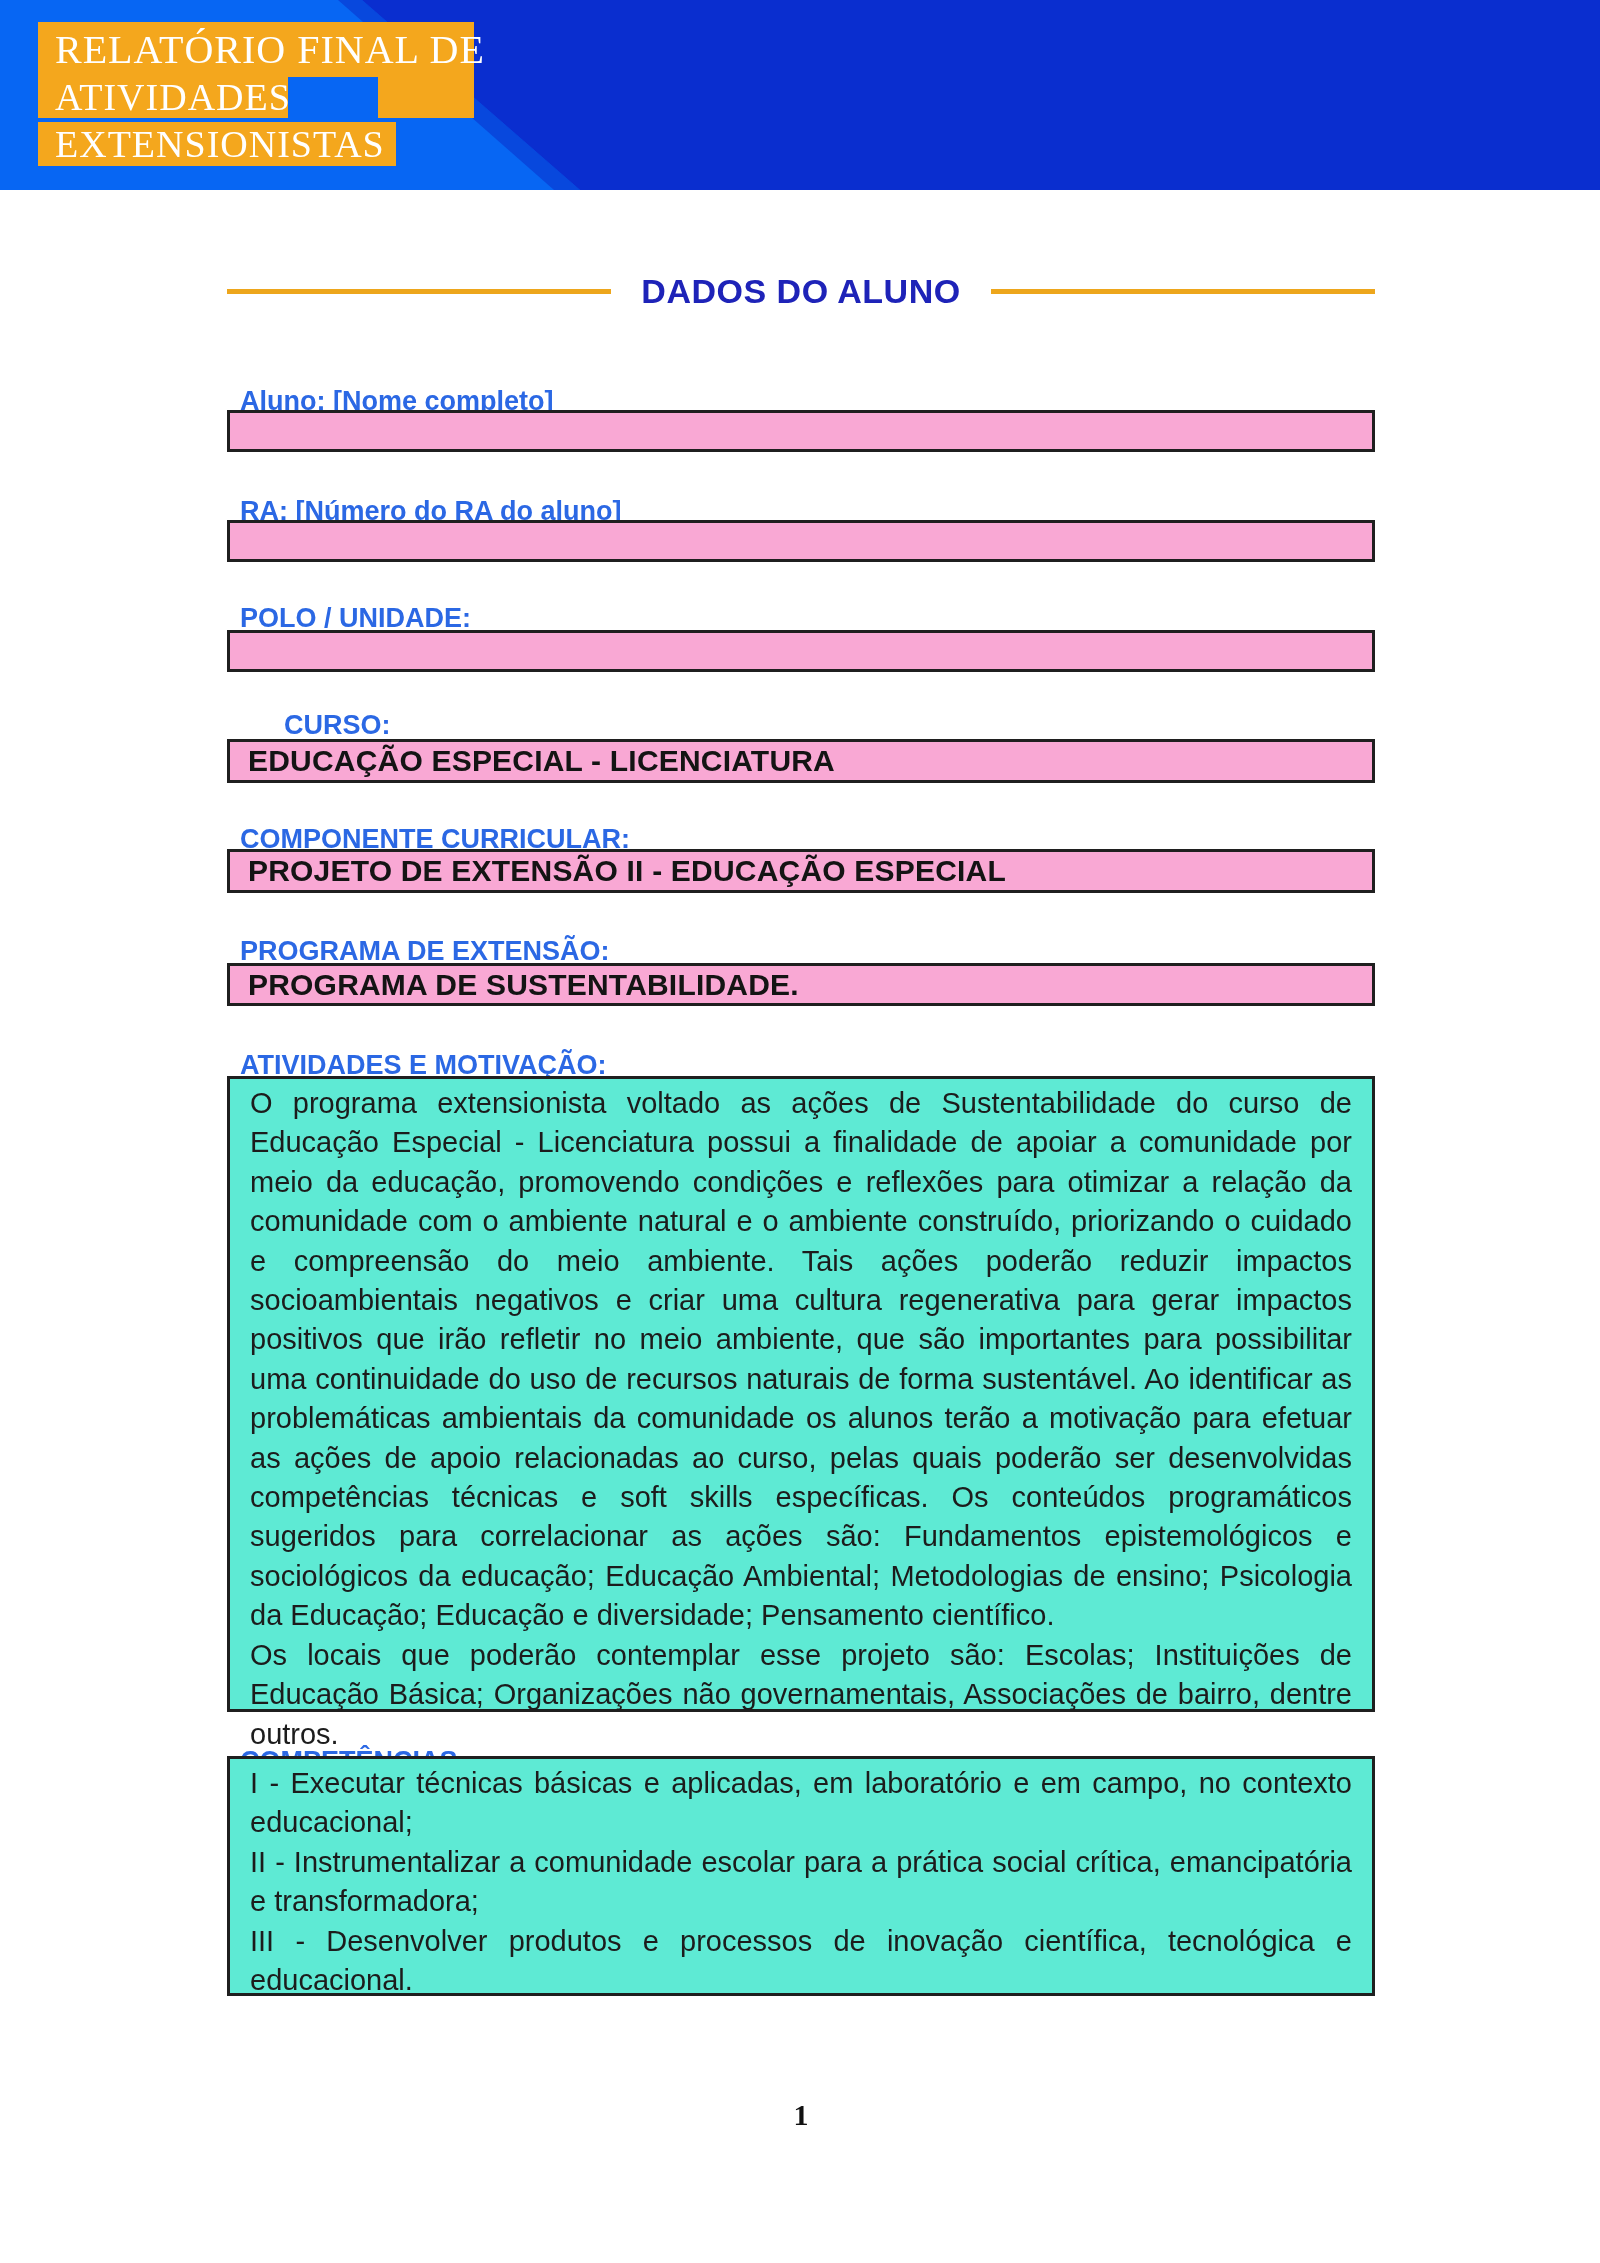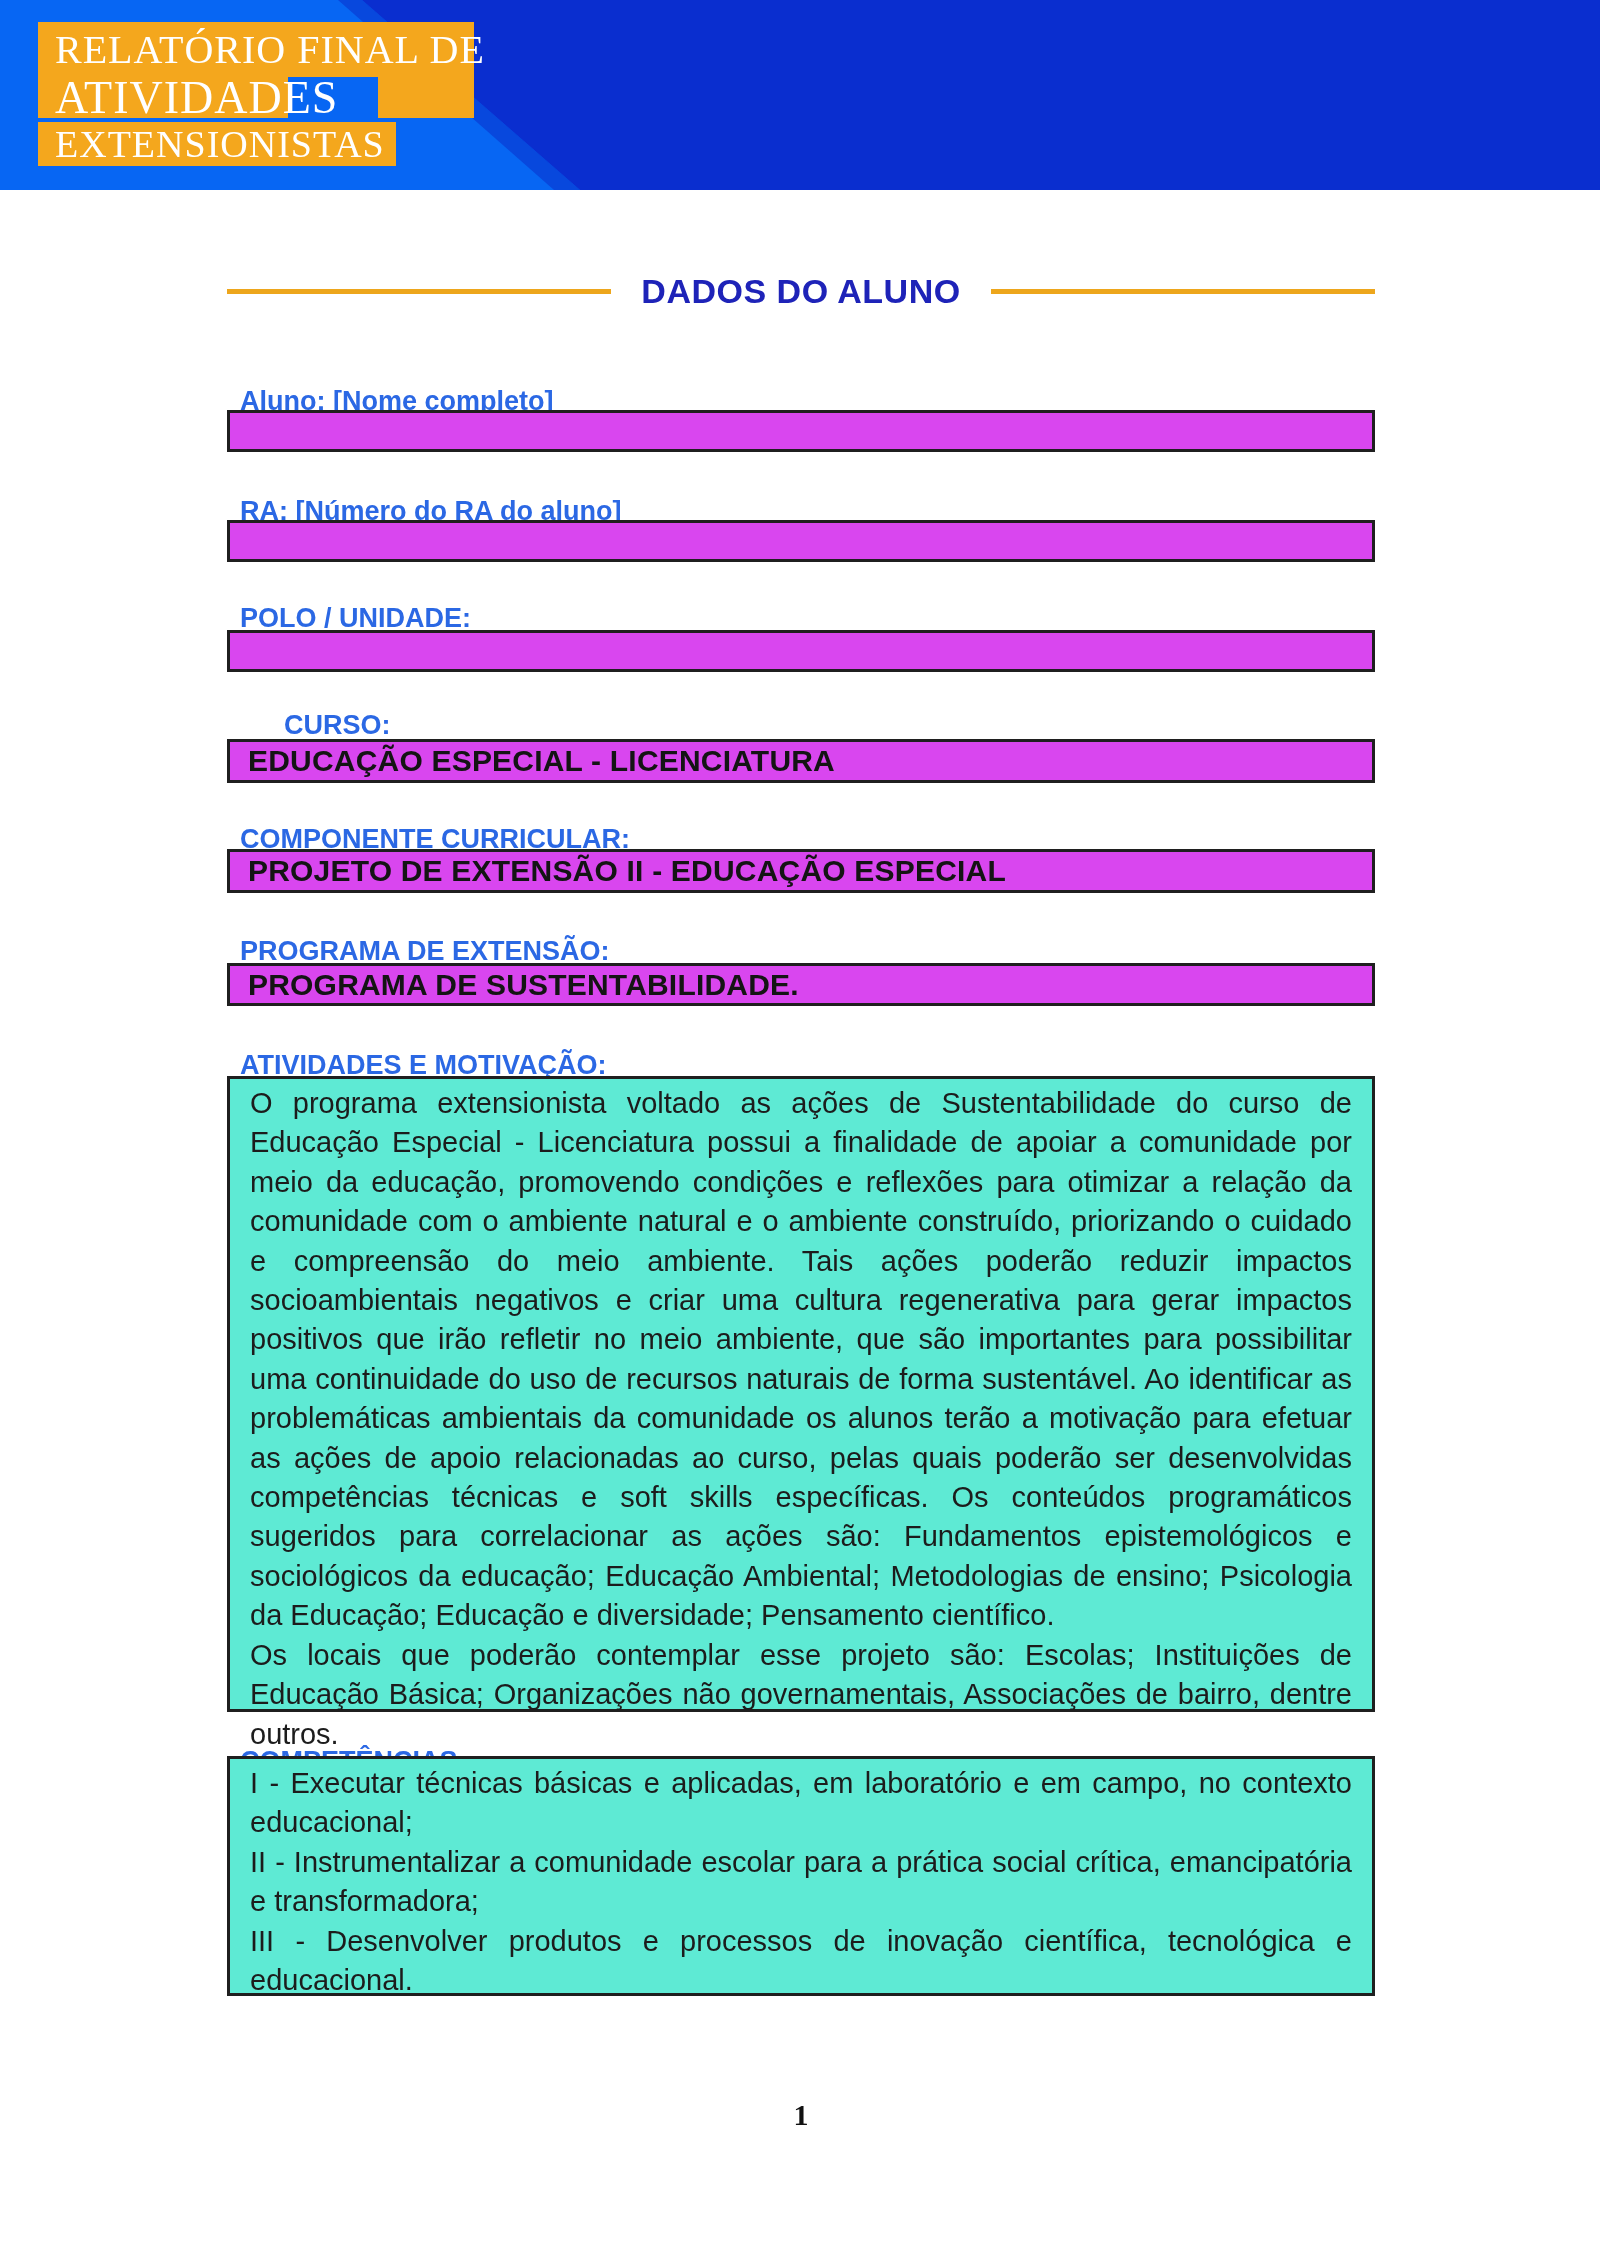--- a/index.html
+++ b/index.html
@@ -6,32 +6,32 @@
   .page{position:relative;width:1600px;height:2263px;background:#ffffff;overflow:hidden;
         font-family:"Liberation Sans",sans-serif;}
 
   
   .banner{position:absolute;left:0;top:0;width:1600px;height:190px;}
   .banner svg{position:absolute;left:0;top:0;}
   .hl{position:absolute;background:#f4a71d;color:#ffffff;
       font-family:"Liberation Serif",serif;font-weight:400;letter-spacing:1px;
       white-space:nowrap;}
   .hl1{left:38px;top:22px;width:436px;height:55px;line-height:55px;font-size:40px;padding-left:17px;box-sizing:border-box;}
-  .hl2{left:38px;top:77px;width:250px;height:41px;line-height:41px;font-size:46px;padding-left:17px;box-sizing:border-box;}
+  .hl2{left:38px;top:77px;width:250px;height:41px;line-height:41px;font-size:38px;padding-left:17px;box-sizing:border-box;}
   .hlc{left:378px;top:77px;width:96px;height:41px;}
   .hl3{left:38px;top:122px;width:358px;height:44px;line-height:44px;font-size:38px;padding-left:17px;box-sizing:border-box;}
 
   
   .titlerow{position:absolute;left:227px;top:272px;width:1148px;display:flex;align-items:center;gap:30px;}
   .trule{flex:1;height:5px;background:#eda61c;}
   .stitle{color:#1e23b8;font-weight:bold;font-size:34px;letter-spacing:0.5px;white-space:nowrap;}
 
   
   .flabel{position:absolute;left:240px;color:#2b68e4;font-weight:bold;font-size:27px;white-space:nowrap;}
-  .fbox{position:absolute;left:227px;width:1148px;background:#d946ef;
+  .fbox{position:absolute;left:227px;width:1148px;background:#f9a8d4;
         border:3px solid #1f1f1f;box-sizing:border-box;}
   .fval{height:100%;display:flex;align-items:center;padding-left:18px;
         font-weight:bold;font-size:30px;color:#141414;letter-spacing:0.2px;}
   .tbox{position:absolute;left:227px;width:1148px;background:#5eead4;
         border:3px solid #1f1f1f;box-sizing:border-box;
         padding:5px 20px 0 20px;color:#1c1c1c;font-size:29px;line-height:39.4px;}
   .tbox p{margin:0;text-align:justify;text-align-last:left;}
 
   .pagenum{position:absolute;left:227px;top:2098px;width:1148px;text-align:center;
            font-family:"Liberation Serif",serif;font-weight:600;font-size:30px;color:#111111;}

